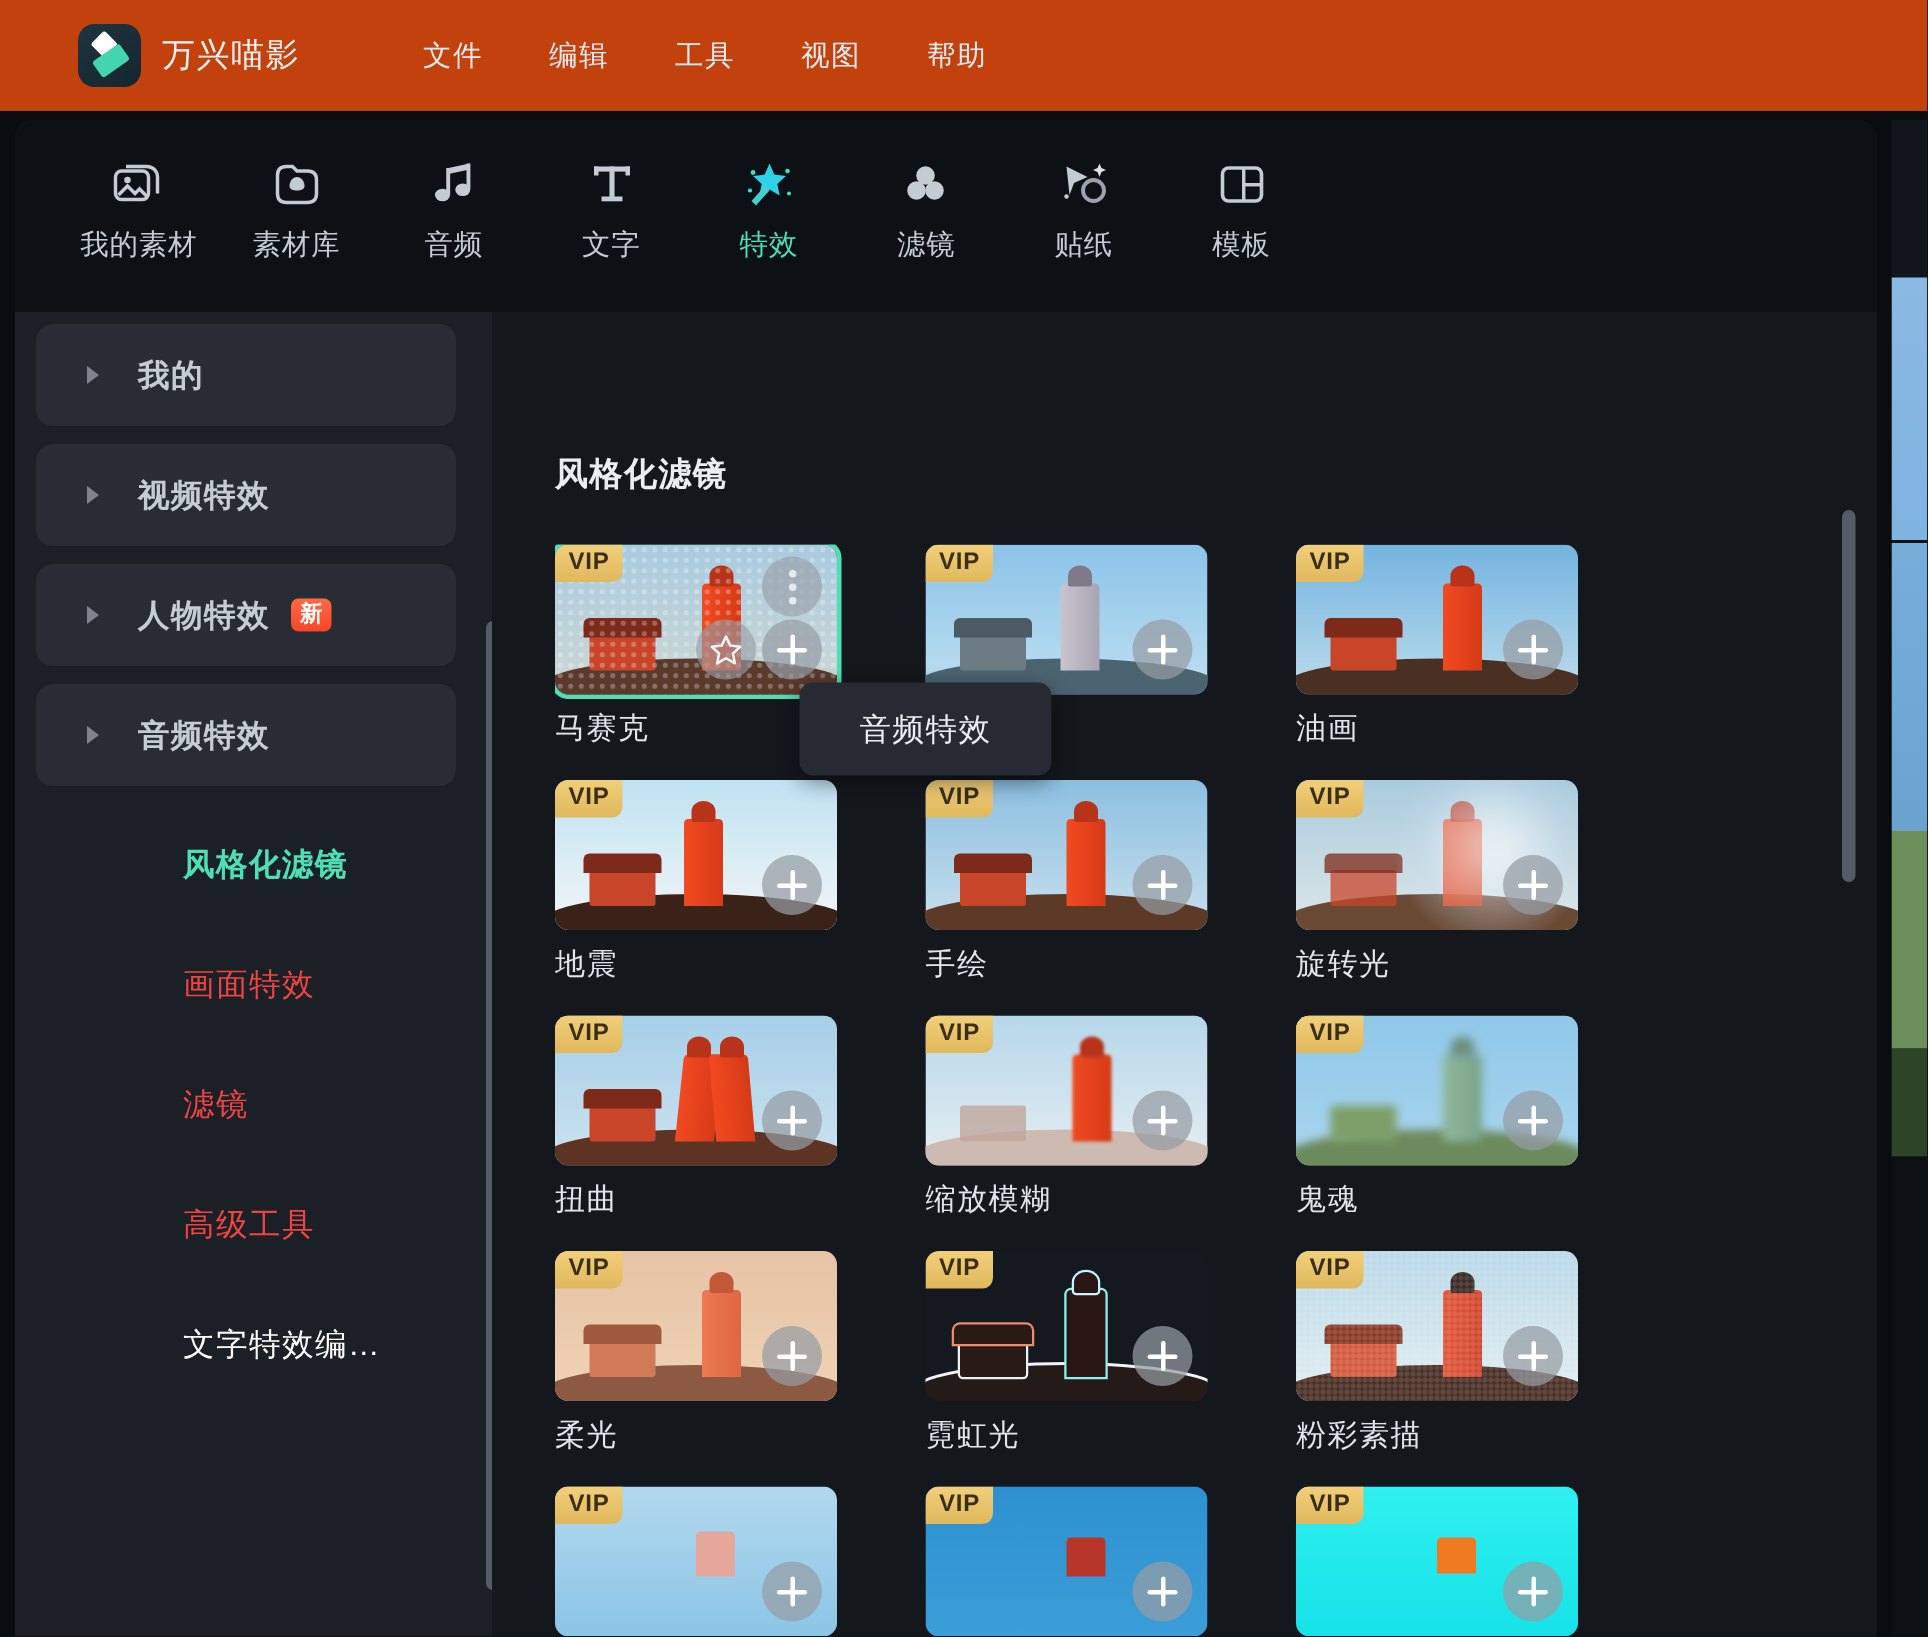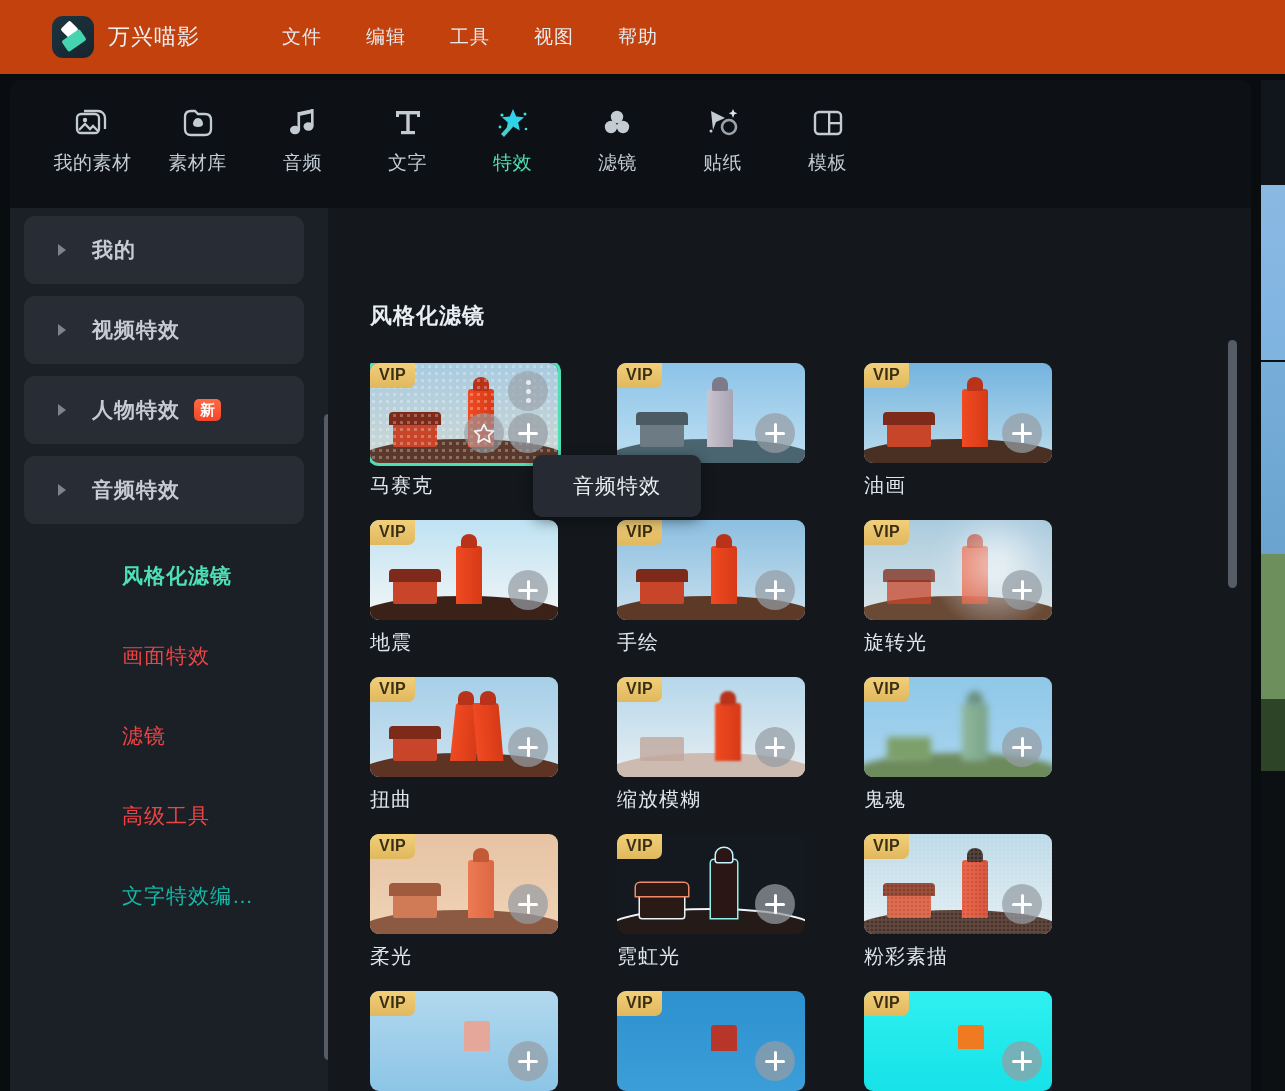--- a/index.html
+++ b/index.html
@@ -105,21 +105,21 @@
   .badge-new{
     margin-left:14px; background:linear-gradient(180deg,#ff6a43,#f4452a);
     color:#fff; font-size:15px; font-weight:bold; border-radius:5px;
     padding:2px 6px; line-height:1.15;
   }
   .subitem{
     height:80px; display:flex; align-items:center; padding-left:112px;
     font-size:21px; color:#ef4444; cursor:default; letter-spacing:1px;
   }
   .subitem.active{ color:#4ee0b4; font-weight:bold; }
-  .subitem.dim{ color:#14b8a6; }
+  .subitem.dim{ color:#ffffff; }
 
   .side-track{
     position:absolute; left:314px; top:206px; width:9px; height:646px;
   }
   .side-thumb{
     position:absolute; left:0; top:0; width:9px; height:646px;
     background:#555c66; border-radius:5px;
   }
 
   

